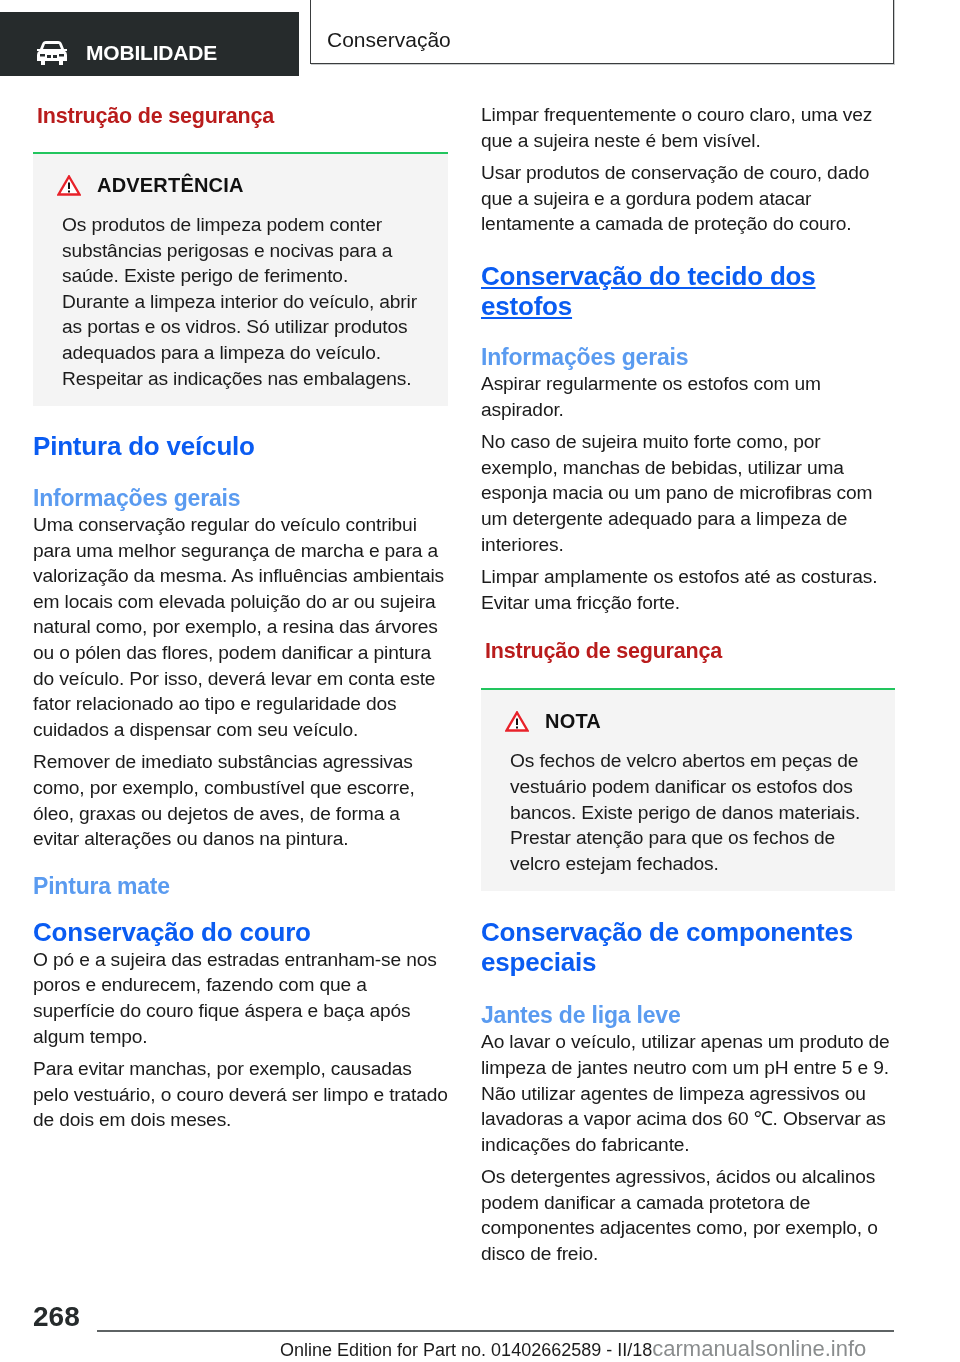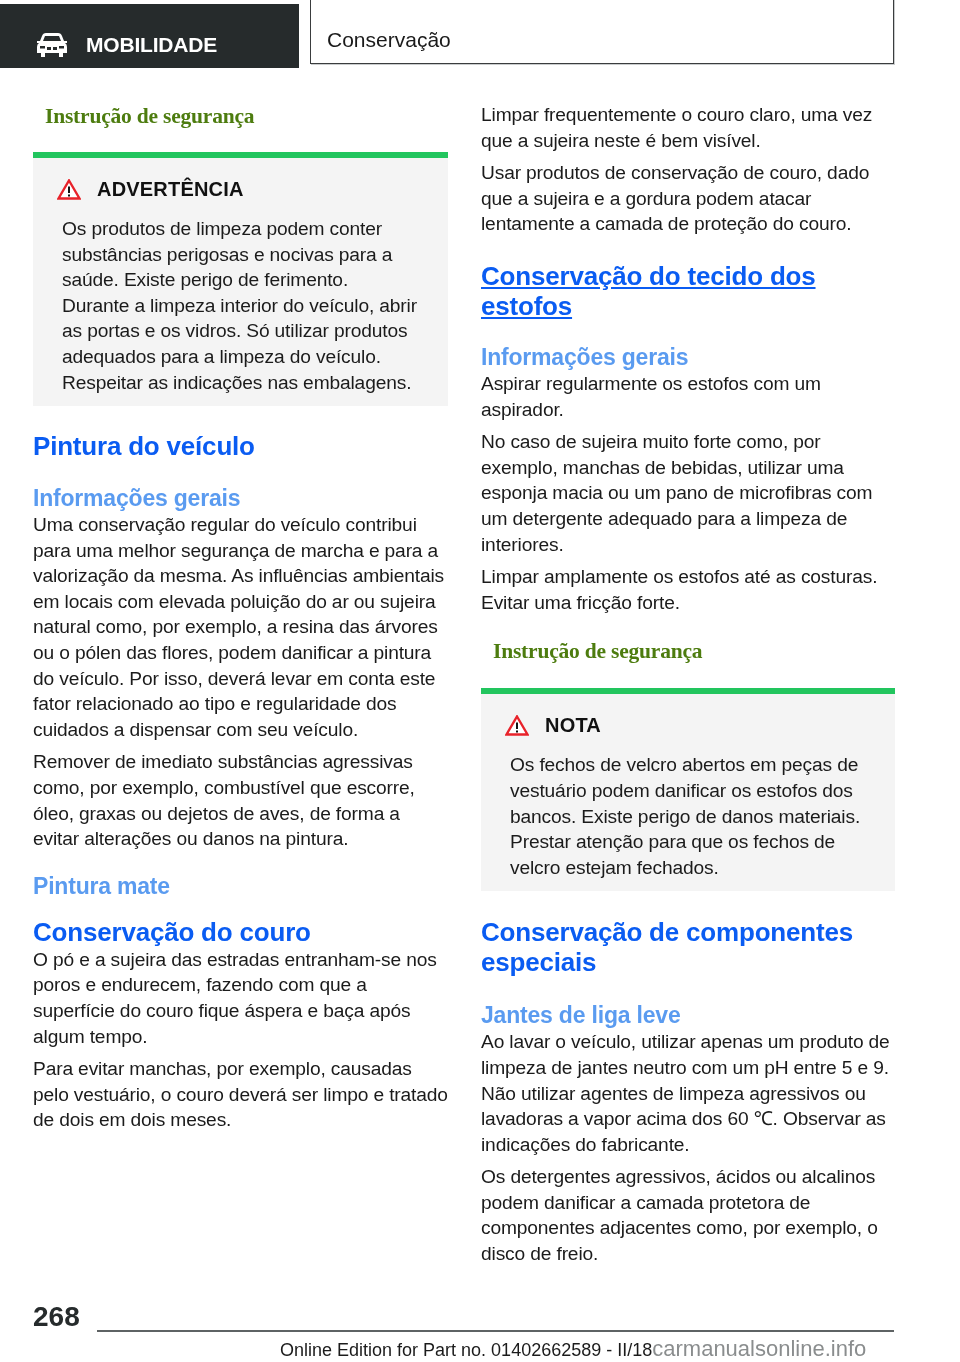--- a/index.html
+++ b/index.html
@@ -1,41 +1,41 @@
 <!DOCTYPE html>
 <html><head>
 <meta charset="utf-8">
 <style>
   html, body { margin: 0; padding: 0; background: #ffffff; }
   body { width: 960px; height: 1362px; position: relative; overflow: hidden;
          font-family: "Liberation Sans", sans-serif; color: #1a1a1a; }
 
   
-  .hdr-section { position: absolute; left: 0; top: 4px; width: 299px; height: 64px;
+  .hdr-section { position: absolute; left: 0; top: 12px; width: 299px; height: 64px;
                  background: #262b2c; display: flex; align-items: center; box-sizing: border-box; }
   .hdr-section .car { position: absolute; left: 36px; top: 28px; width: 32px; height: 26px; }
   .hdr-section .lbl { position: absolute; left: 86px; top: 29px; color: #ffffff;
                       font-weight: bold; font-size: 21px; letter-spacing: -0.2px; }
   .hdr-chapter { position: absolute; left: 310px; top: -2px; width: 584px; height: 66px;
                  border: 1.5px solid #3a3d3e; border-top: none; box-sizing: border-box; background: #fff;
                  box-shadow: 1px 1px 0 #c9cccd; }
   .hdr-chapter .lbl { position: absolute; left: 16px; top: 30px; font-size: 21px; color: #1a1a1a; }
 
   
   .col { position: absolute; top: 94px; width: 415px; }
   .col-left { left: 33px; }
   .col-right { left: 481px; }
 
   .p { font-size: 19.2px; line-height: 25.6px; margin: 0 0 7px 0; color: #1b1b1b; letter-spacing: -0.15px; }
   .h1 { font-size: 26px; line-height: 30px; font-weight: bold; color: #0a5cf2; margin: 0; letter-spacing: -0.2px; }
   .h2 { font-size: 23px; line-height: 28px; font-weight: bold; color: #5a9bf0; margin: 0; letter-spacing: -0.2px; }
-  .h3 { font-size: 21.5px; line-height: 26px; font-weight: bold; color: #4d7c0f; margin: 12px; letter-spacing: -0.2px; font-family: Liberation Serif, serif; }
+  .h3 { font-size: 21.5px; line-height: 26px; font-weight: bold; color: #b91c1c; margin: 4px; letter-spacing: -0.2px; }
 
   
-  .warn { background: #f4f4f4; border-top: 6px solid #22c55e; box-sizing: border-box;
+  .warn { background: #f4f4f4; border-top: 2px solid #22c55e; box-sizing: border-box;
           padding: 20px 14px 18px 14px; }
   .warn .title { display: flex; align-items: center; font-weight: bold; font-size: 20px;
                  letter-spacing: 0.2px; color: #111; margin-bottom: 6px; }
   .warn .tri { width: 24px; height: 21px; margin: 0 16px 0 10px; }
   .warn .p { margin: 15px; }
 
   
   .pg { position: absolute; left: 33px; top: 1301px; font-weight: bold; font-size: 28px; color: #262b2c; }
   .footline { position: absolute; left: 97px; top: 1330px; width: 797px; height: 2px; background: #5e6364; }
   .foottext { position: absolute; left: 280px; top: 1336px; font-size: 18px; color: #1b1b1b; white-space: nowrap; }

